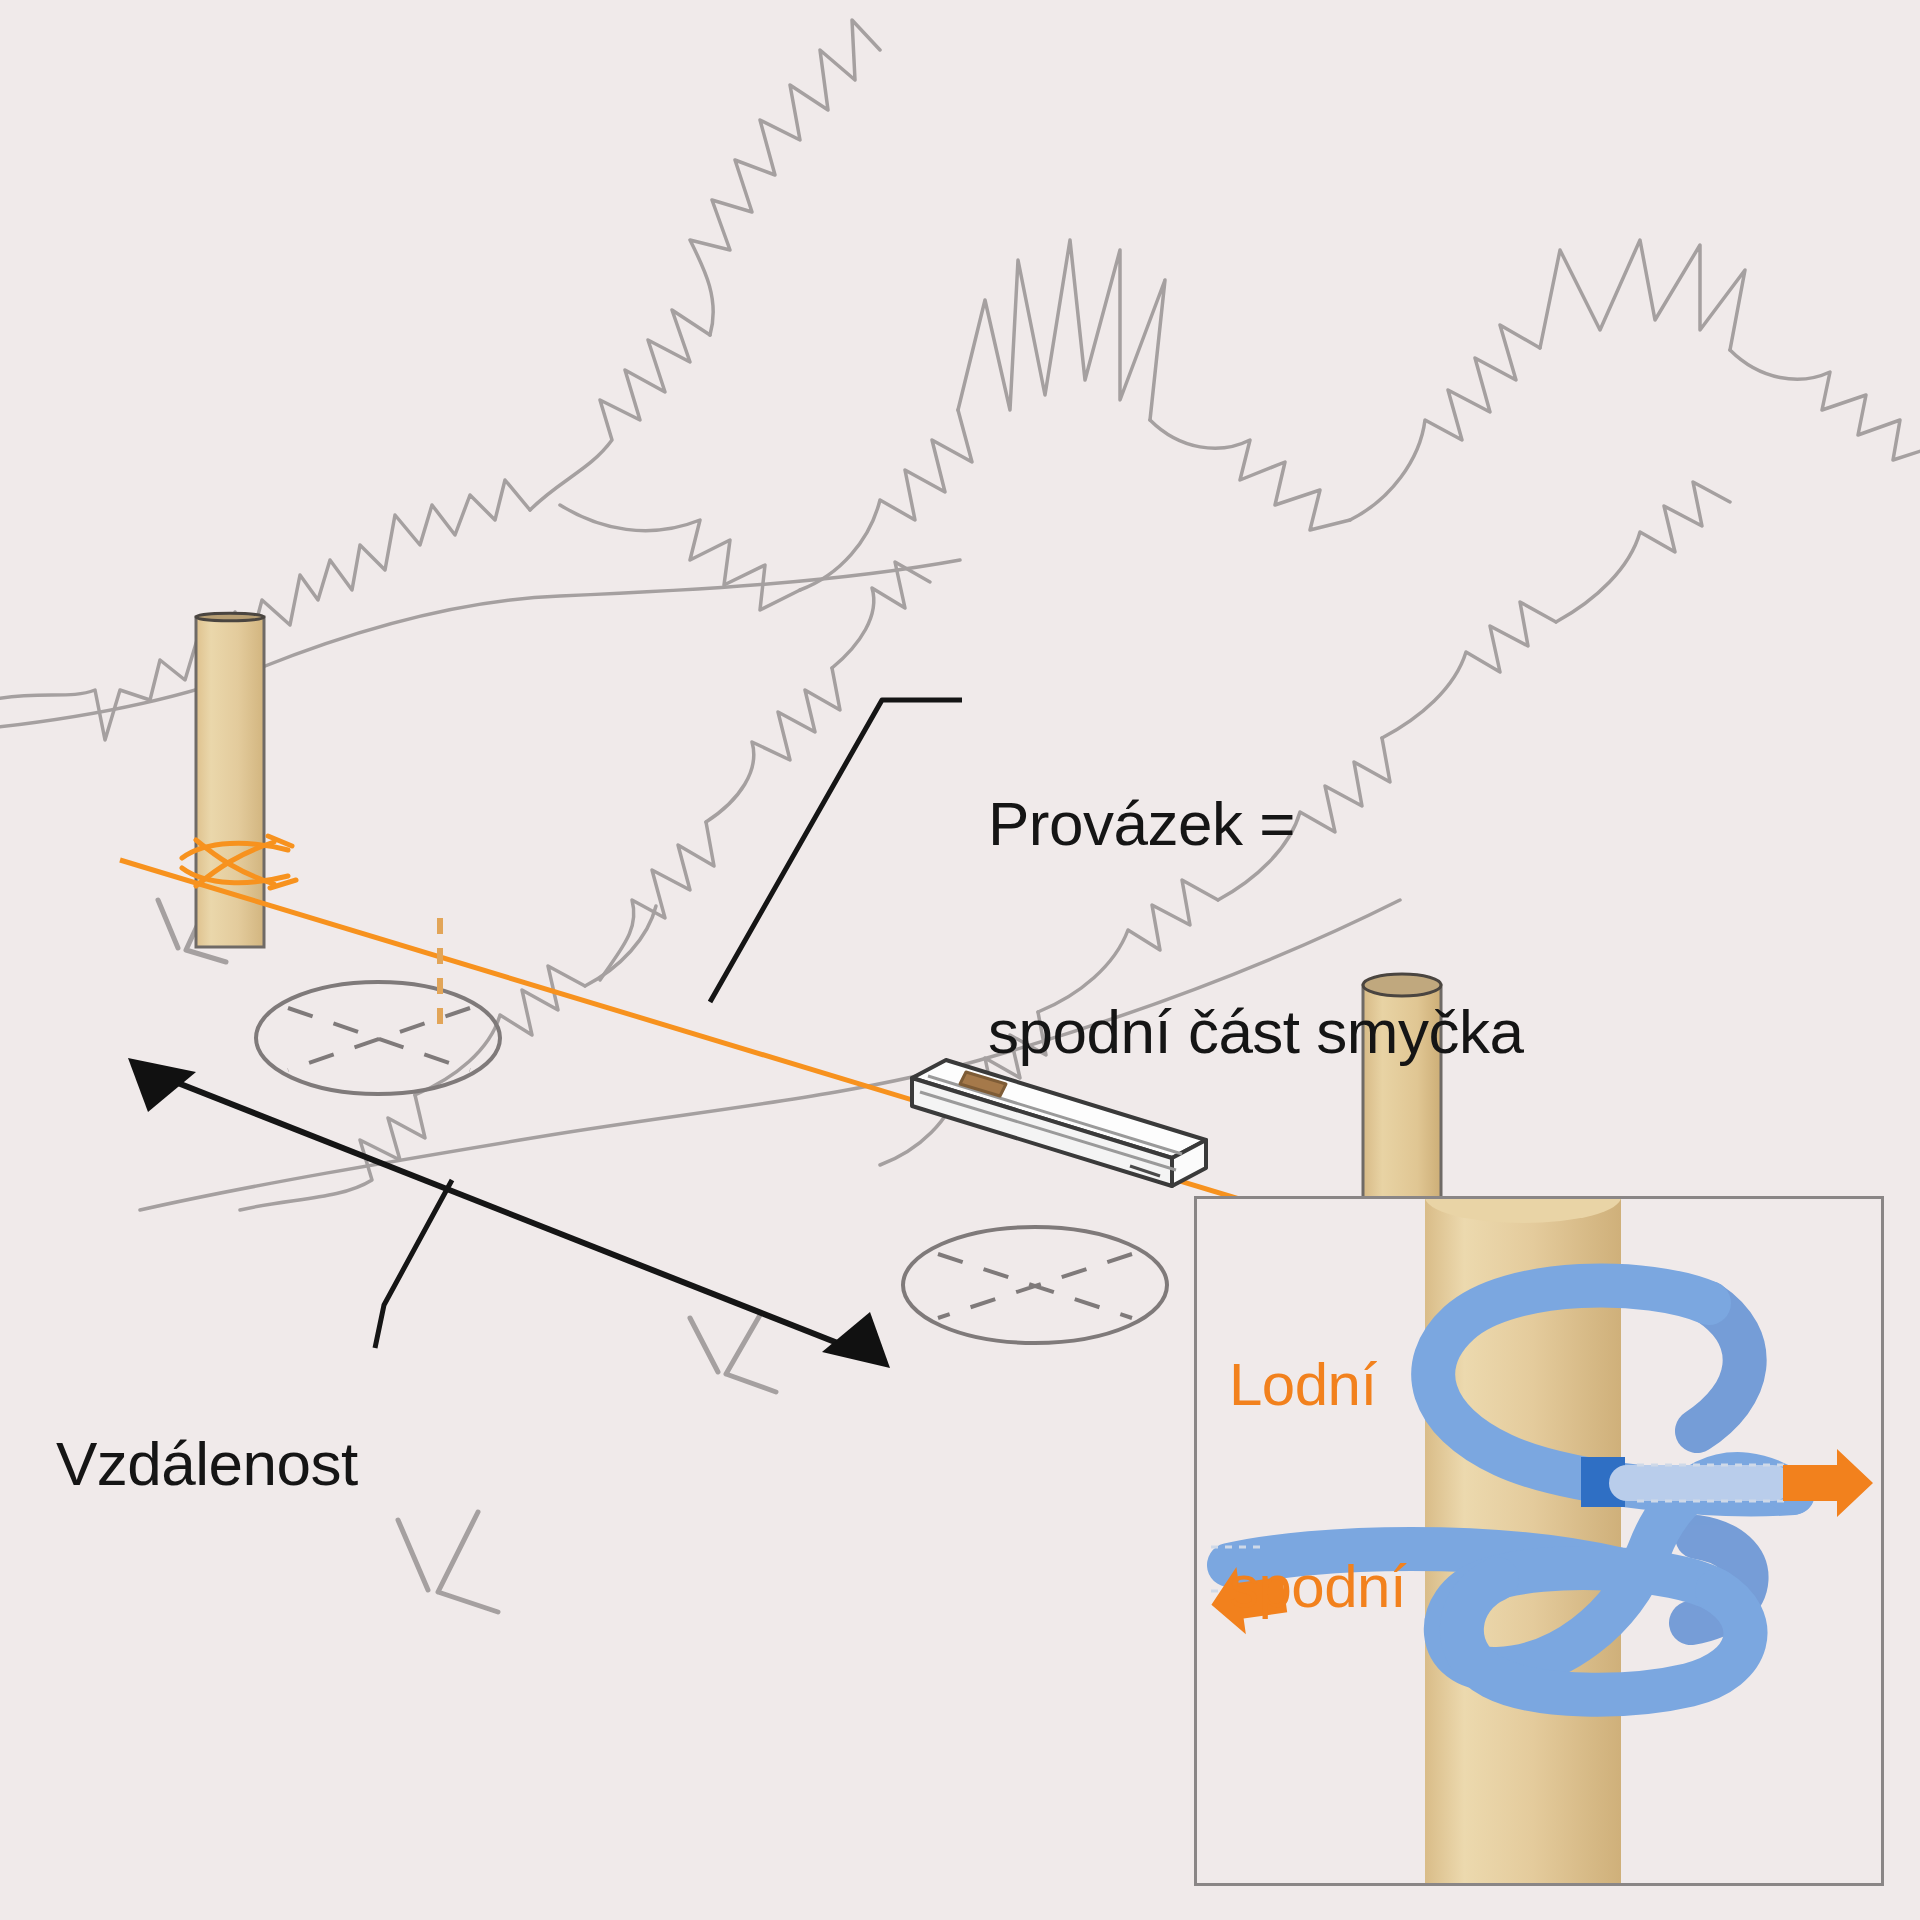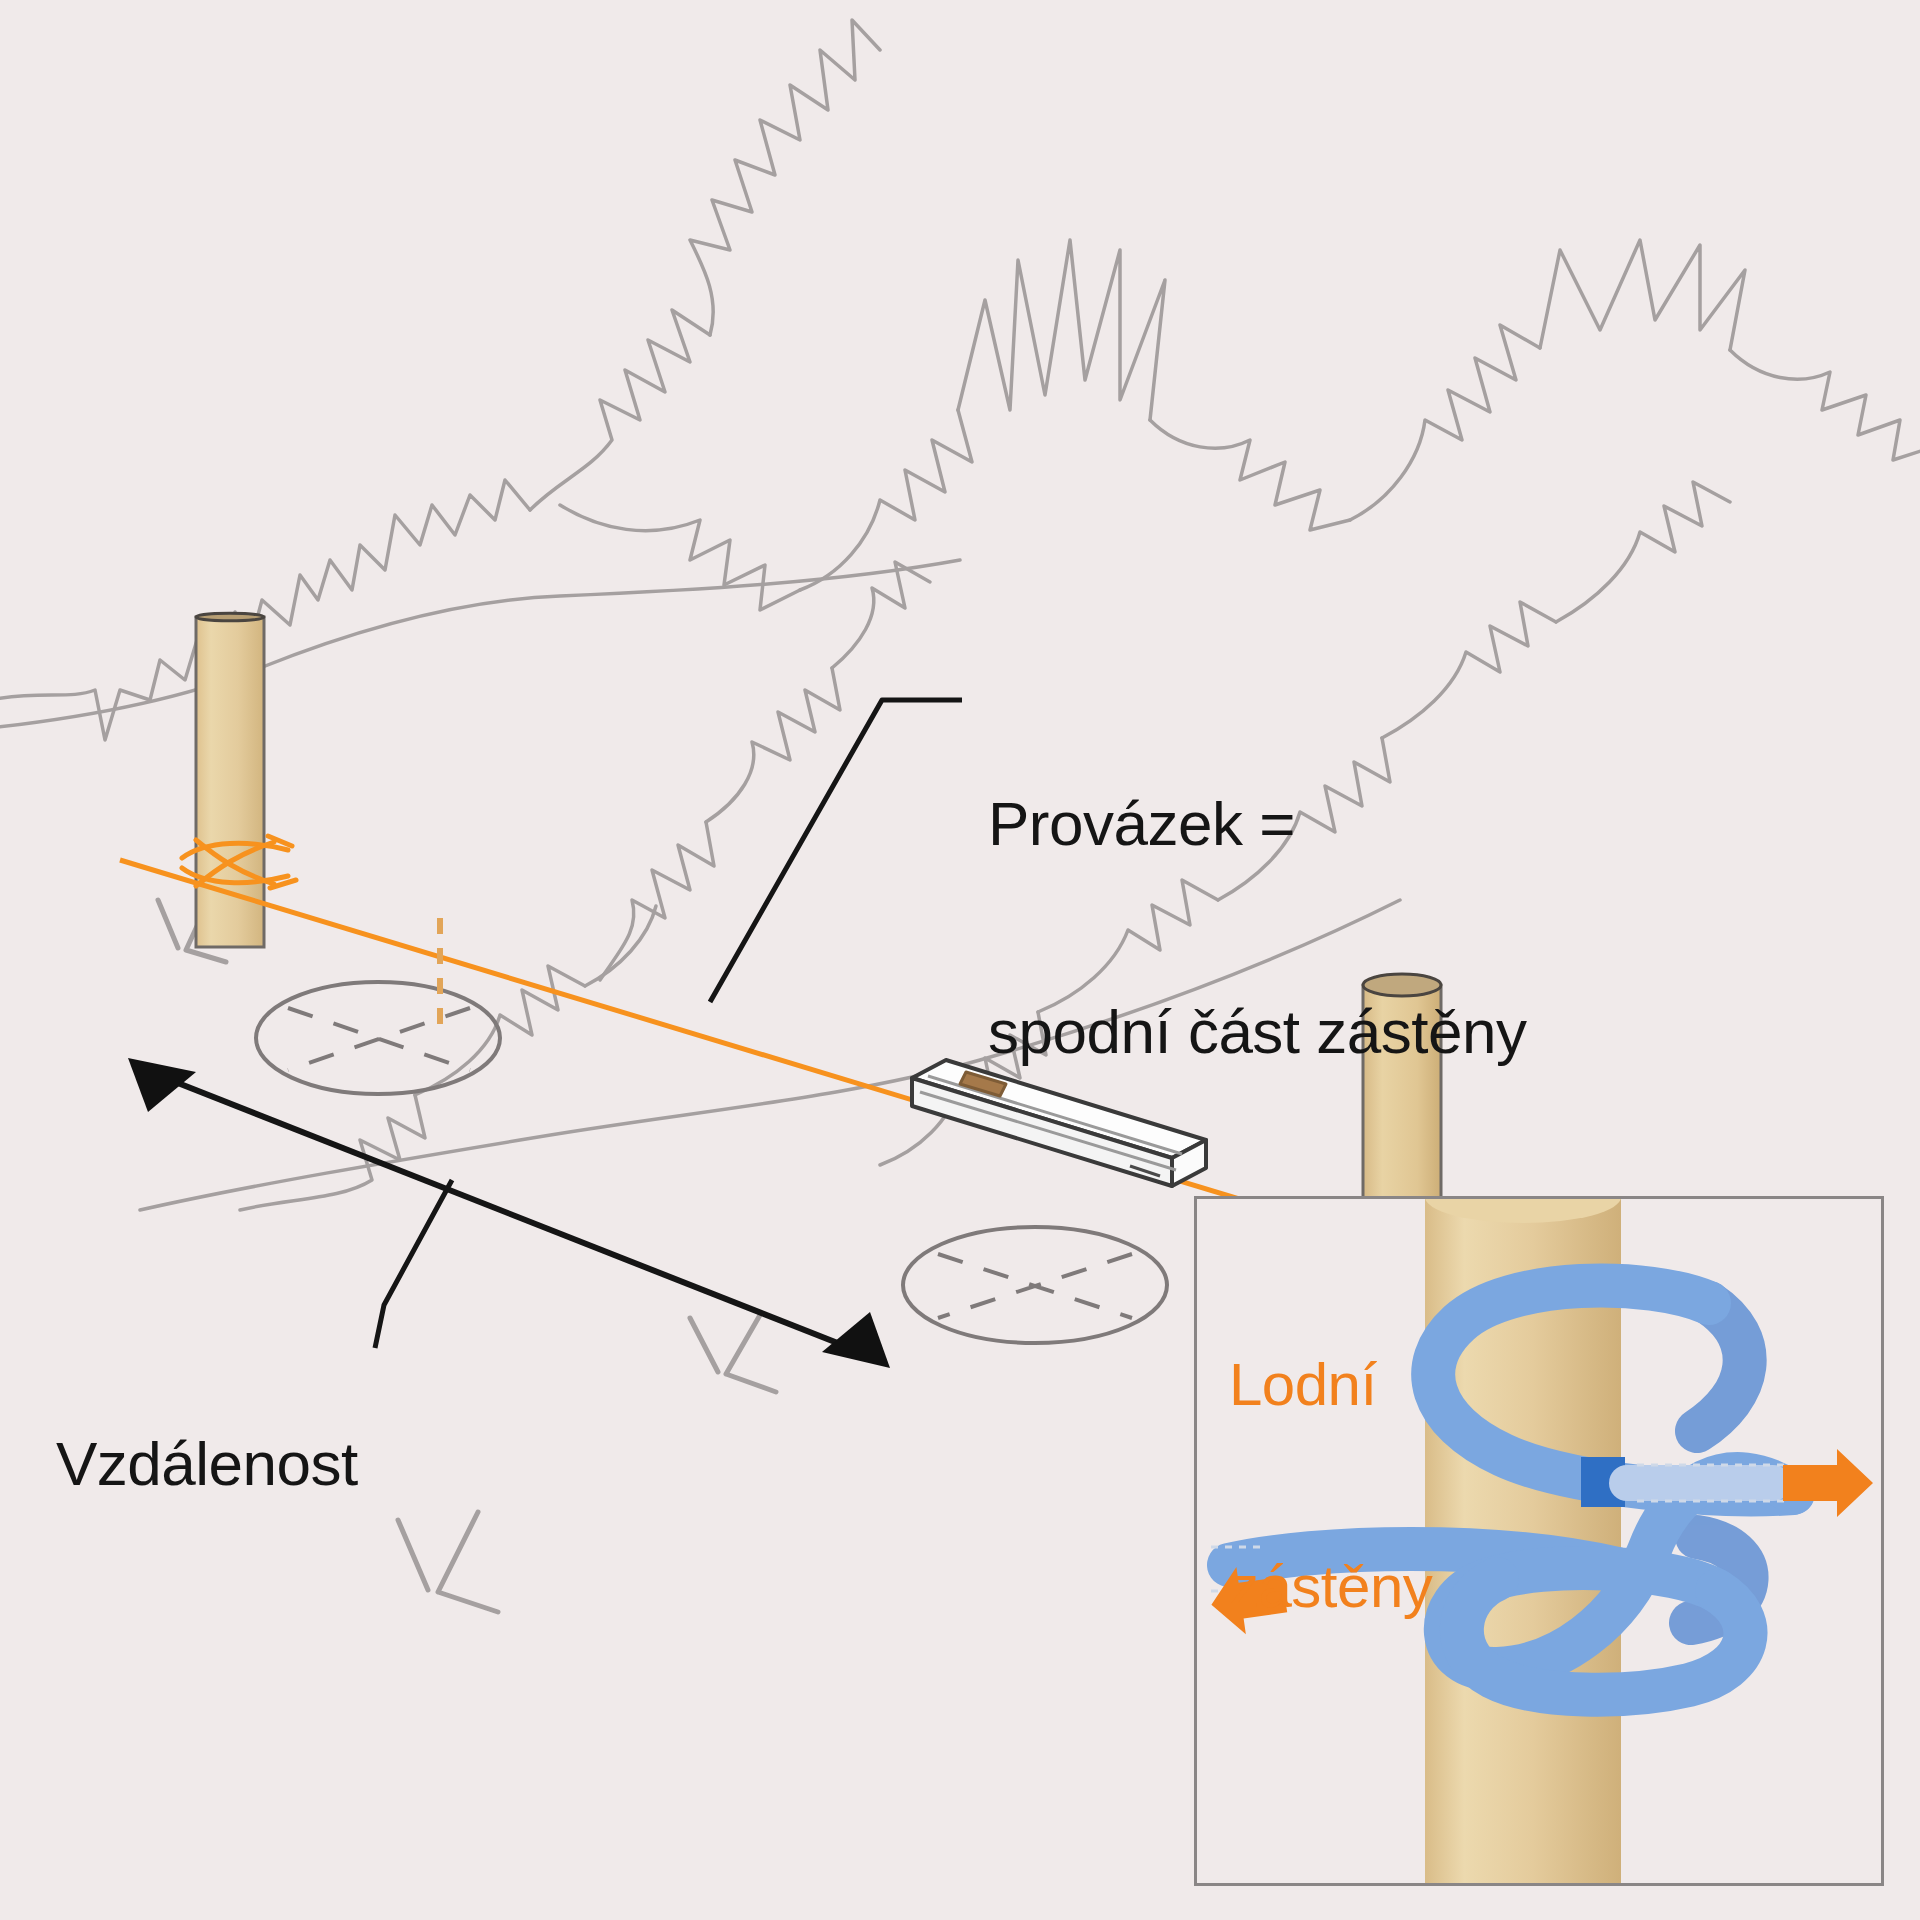--- a/index.html
+++ b/index.html
@@ -166,21 +166,21 @@
 
   <svg class="layer" viewBox="0 0 1920 1920">
 
     <path d="M962,700 L882,700 L710,1002" fill="none" stroke="#151515" stroke-width="5" stroke-linejoin="round"></path>
 
     <path d="M452,1180 L384,1305 L375,1348" fill="none" stroke="#151515" stroke-width="5" stroke-linejoin="round"></path>
   </svg>
 
   <div class="txt label-black" style="left:988px;top:650px;">
     <div>Provázek =</div>
-    <div>spodní část zástěny</div>
+    <div>spodní část smyčka</div>
   </div>
 
   <div class="txt label-black" style="left:56px;top:1290px;">
     <div>Vzdálenost</div>
   </div>
 
   <div style="position:absolute;left:1194px;top:1196px;width:690px;height:690px;
               background:#f0eaea;border:3px solid #8a8686;box-sizing:border-box;overflow:hidden;padding-left:36px;">
 
     <svg style="position:absolute;left:0;top:0;width:684px;height:684px;" viewBox="0 0 684 684">
@@ -236,17 +236,17 @@
         <polygon points="586,266 640,266 640,250 676,284 640,318 640,302 586,302" fill="#f2811d"></polygon>
       </g>
 
       <g>
         <polygon points="88,382 44,382 44,366 14,400 44,434 44,418 88,418" fill="#f2811d" transform="rotate(-8 56 400)"></polygon>
       </g>
     </svg>
 
     <div class="txt label-orange" style="left:32px;top:18px;">
       <div>Lodní</div>
-      <div>zástěny</div>
+      <div>spodní</div>
     </div>
   </div>
 
 </div>
 
 </body></html>

